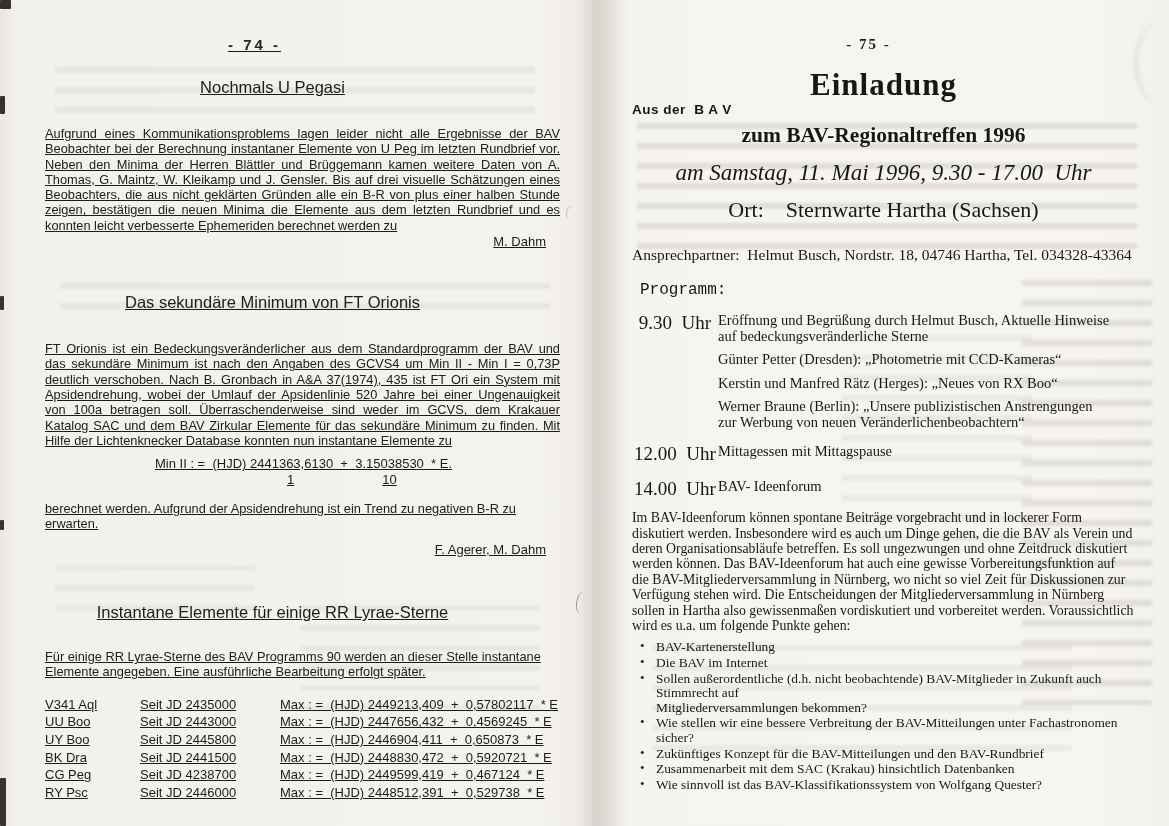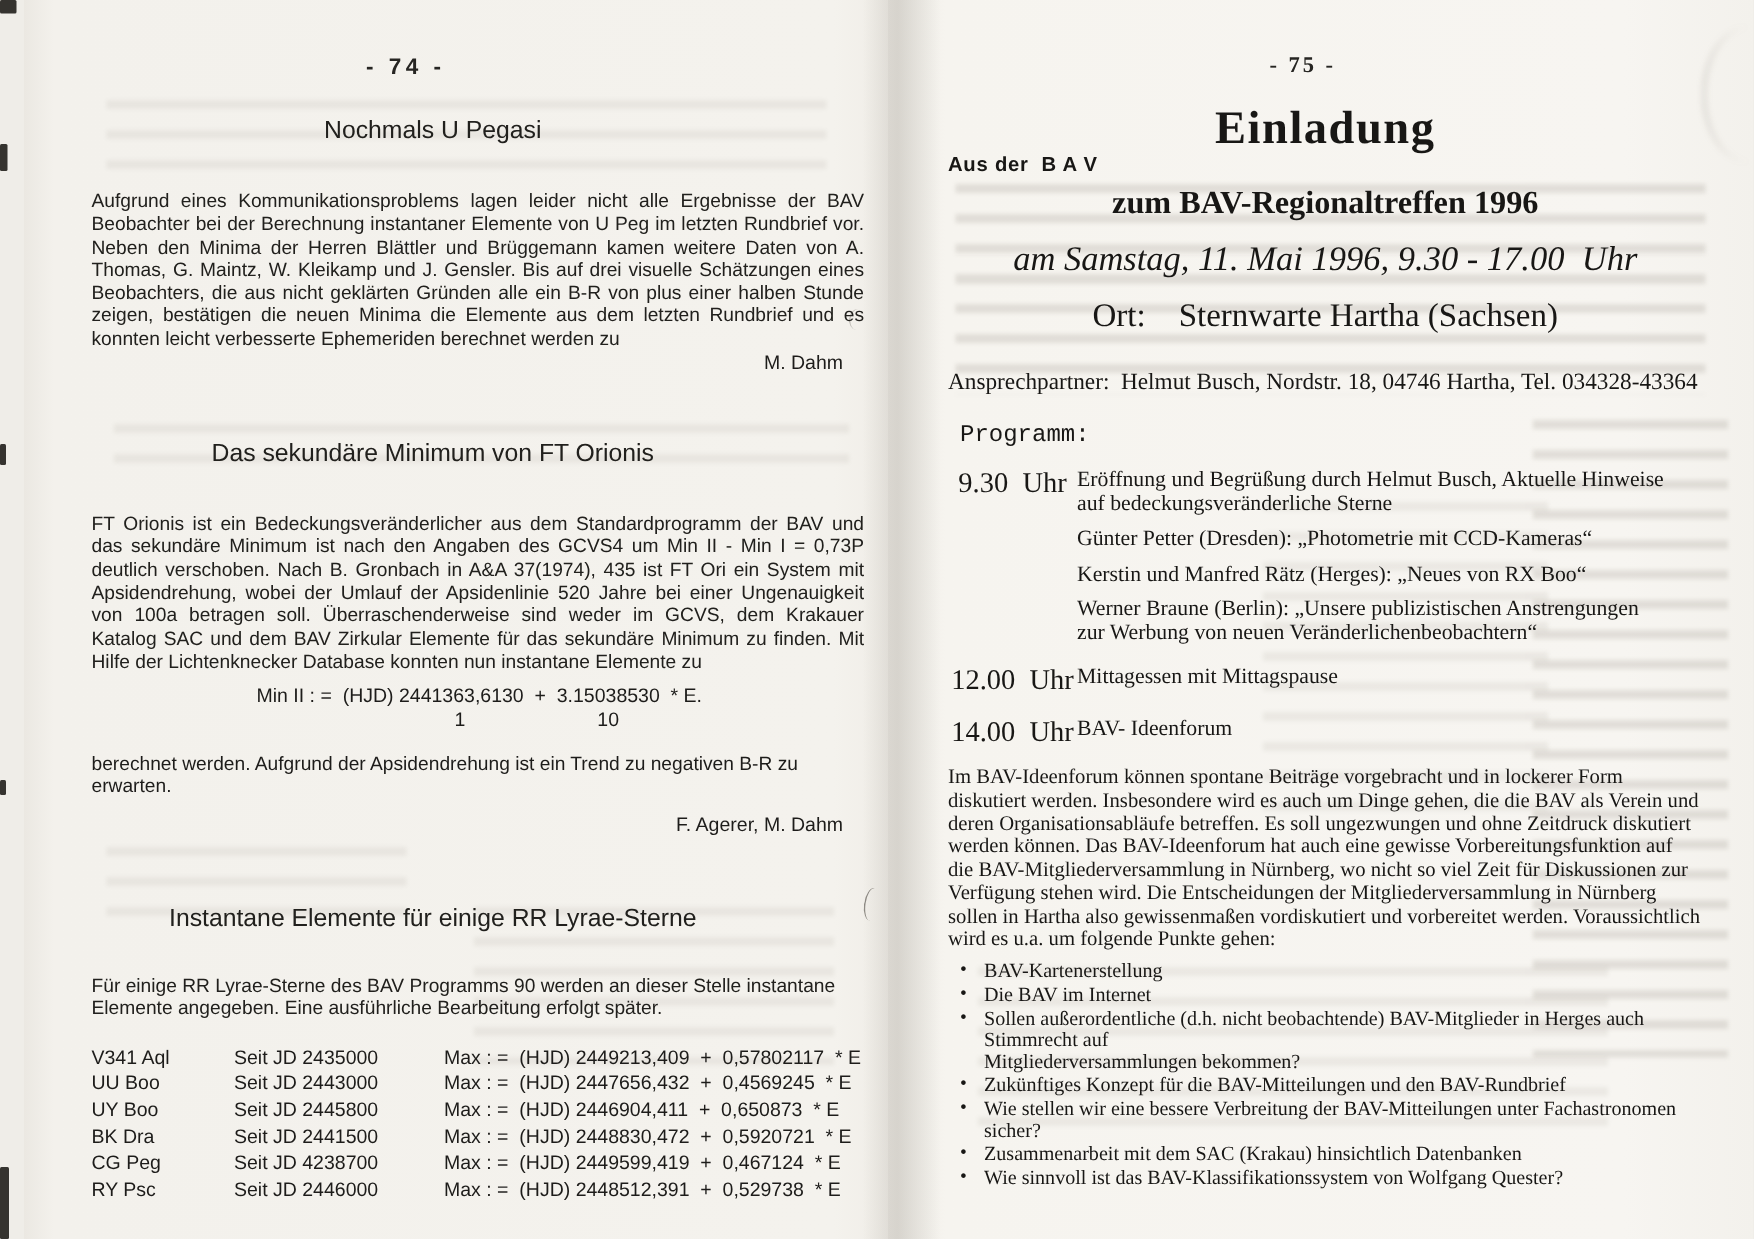--- a/index.html
+++ b/index.html
@@ -9,22 +9,23 @@
     background:#efede8;
     font-family:"Liberation Sans", sans-serif;
     color:#1d1c1a;
     position:relative;
   }
   .scan{position:absolute;inset:0;}
 
   
   .page{position:absolute;top:0;bottom:0;overflow:hidden;}
   .page-left{
-    left:16px;width:592px;
+    left:0;width:592px;
     background:linear-gradient(90deg,#ebe8e2 0,#f3f1ec 20px,#f4f2ed 540px,#eeebe5 100%);
+    text-decoration:underline;
   }
   .page-right{
     left:592px;width:577px;
     background:linear-gradient(90deg,#e9e6e0 0,#f6f4ef 38px,#f7f5f1 85%,#f3f1ec 100%);
     font-family:"Liberation Serif", serif;
   }
   .seam{
     position:absolute;top:0;bottom:0;left:575px;width:52px;
     background:linear-gradient(90deg,rgba(90,85,75,0) 0%,rgba(90,85,75,.14) 45%,rgba(90,85,75,.10) 60%,rgba(90,85,75,0) 100%);
     pointer-events:none;
@@ -255,24 +256,24 @@
             <span class="time">14.00  Uhr</span>
             <span class="stext">BAV-  Ideenforum</span>
           </div>
       </div>
 
       <p class="forum">Im BAV-Ideenforum können spontane Beiträge vorgebracht und in lockerer Form diskutiert werden. Insbesondere wird es auch um Dinge gehen, die die BAV als Verein und deren Organisationsabläufe betreffen. Es soll ungezwungen und ohne Zeitdruck diskutiert werden können. Das BAV-Ideenforum hat auch eine gewisse Vorbereitungsfunktion auf die BAV-Mitgliederversammlung in Nürnberg, wo nicht so viel Zeit für Diskussionen zur Verfügung stehen wird. Die Entscheidungen der Mitgliederversammlung in Nürnberg sollen in Hartha also gewissenmaßen vordiskutiert und vorbereitet werden. Voraussichtlich wird es u.a. um folgende Punkte gehen:</p>
 
       <ul class="topics">
         <li>BAV-Kartenerstellung</li>
         <li>Die BAV im Internet</li>
-        <li>Sollen außerordentliche (d.h. nicht beobachtende) BAV-Mitglieder in Herges auch Stimmrecht auf
+        <li>Sollen außerordentliche (d.h. nicht beobachtende) BAV-Mitglieder in Zukunft auch Stimmrecht auf
 Mitgliederversammlungen bekommen?</li>
+        <li>Wie stellen wir eine bessere Verbreitung der BAV-Mitteilungen unter Fachastronomen sicher?</li>
         <li>Zukünftiges Konzept für die BAV-Mitteilungen und den BAV-Rundbrief</li>
-        <li>Wie stellen wir eine bessere Verbreitung der BAV-Mitteilungen unter Fachastronomen sicher?</li>
         <li>Zusammenarbeit mit dem SAC (Krakau) hinsichtlich Datenbanken</li>
         <li>Wie sinnvoll ist das BAV-Klassifikationssystem von Wolfgang Quester?</li>
 
       </ul>
 
     </div>
   </div>
 
   <div class="seam"></div>
 

